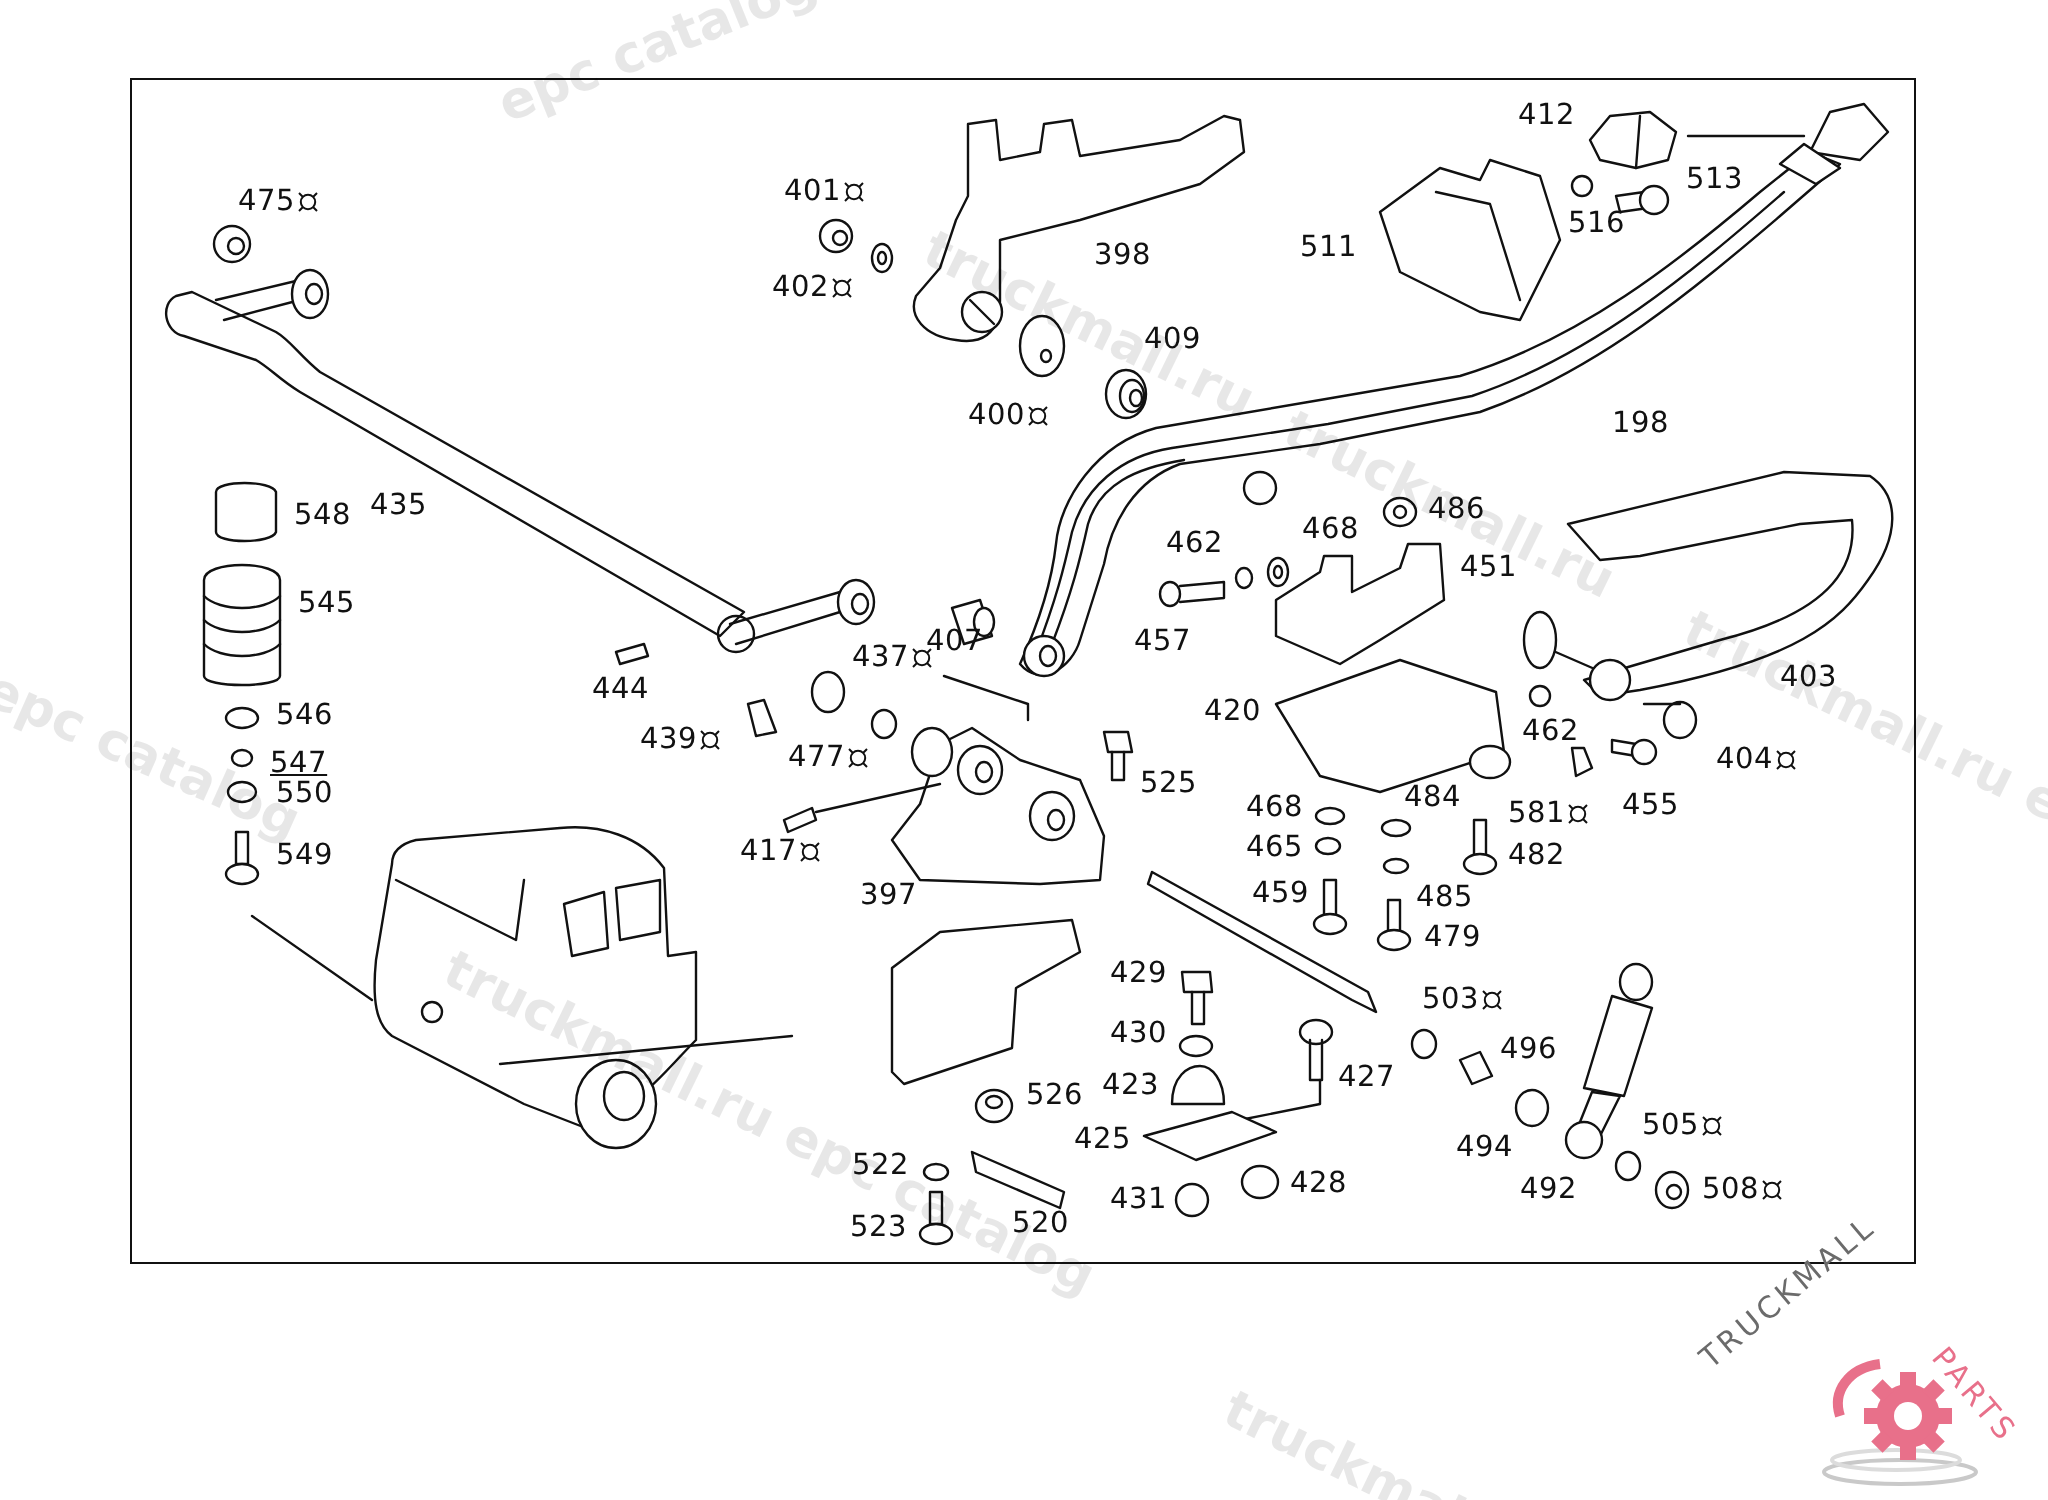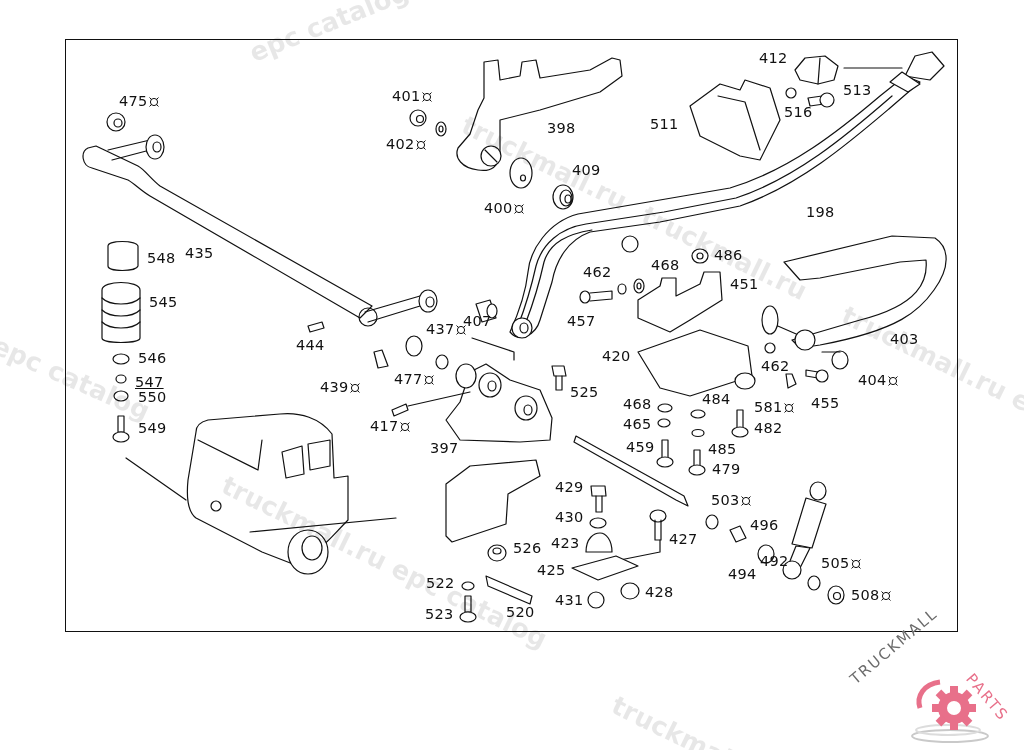--- a/index.html
+++ b/index.html
@@ -322,21 +322,21 @@
     <div class="lbl" style="left: 650px; top: 117px;"><span>511</span></div>
     <div class="lbl" style="left: 806px; top: 205px;"><span>198</span></div>
     <div class="lbl" style="left: 147px; top: 251px;"><span>548</span></div>
     <div class="lbl" style="left: 185px; top: 246px;"><span>435</span></div>
     <div class="lbl" style="left: 149px; top: 295px;"><span>545</span></div>
     <div class="lbl" style="left: 138px; top: 351px;"><span>546</span></div>
     <div class="lbl" style="left: 135px; top: 375px; text-decoration: underline;"><span>547</span></div>
     <div class="lbl" style="left: 138px; top: 390px;"><span>550</span></div>
     <div class="lbl" style="left: 138px; top: 421px;"><span>549</span></div>
     <div class="lbl" style="left: 296px; top: 338px;"><span>444</span></div>
-    <div class="lbl" style="left: 320px; top: 380px;"><span>439</span><svg class="sym" viewBox="0 0 10 10">
+    <div class="lbl" style="left: 320px; top: 363px;"><span>439</span><svg class="sym" viewBox="0 0 10 10">
         <circle cx="5" cy="5" r="3.6" fill="none" stroke="#111" stroke-width="1"></circle>
         <path d="M0.5,0.5 L2.6,2.6 M9.5,0.5 L7.4,2.6 M0.5,9.5 L2.6,7.4 M9.5,9.5 L7.4,7.4" stroke="#111" stroke-width="1"></path>
       </svg></div>
     <div class="lbl" style="left: 463px; top: 281px; margin-top: 33px;"><span>407</span></div>
     <div class="lbl" style="left: 426px; top: 322px;"><span>437</span><svg class="sym" viewBox="0 0 10 10">
         <circle cx="5" cy="5" r="3.6" fill="none" stroke="#111" stroke-width="1"></circle>
         <path d="M0.5,0.5 L2.6,2.6 M9.5,0.5 L7.4,2.6 M0.5,9.5 L2.6,7.4 M9.5,9.5 L7.4,7.4" stroke="#111" stroke-width="1"></path>
       </svg></div>
     <div class="lbl" style="left: 394px; top: 372px;"><span>477</span><svg class="sym" viewBox="0 0 10 10">
         <circle cx="5" cy="5" r="3.6" fill="none" stroke="#111" stroke-width="1"></circle>
@@ -384,21 +384,21 @@
     <div class="lbl" style="left: 513px; top: 541px;"><span>526</span></div>
     <div class="lbl" style="left: 537px; top: 563px;"><span>425</span></div>
     <div class="lbl" style="left: 728px; top: 567px;"><span>494</span></div>
     <div class="lbl" style="left: 821px; top: 556px;"><span>505</span><svg class="sym" viewBox="0 0 10 10">
         <circle cx="5" cy="5" r="3.6" fill="none" stroke="#111" stroke-width="1"></circle>
         <path d="M0.5,0.5 L2.6,2.6 M9.5,0.5 L7.4,2.6 M0.5,9.5 L2.6,7.4 M9.5,9.5 L7.4,7.4" stroke="#111" stroke-width="1"></path>
       </svg></div>
     <div class="lbl" style="left: 426px; top: 576px;"><span>522</span></div>
     <div class="lbl" style="left: 555px; top: 593px;"><span>431</span></div>
     <div class="lbl" style="left: 645px; top: 585px;"><span>428</span></div>
-    <div class="lbl" style="left: 760px; top: 554px;"><span>492</span></div>
+    <div class="lbl" style="left: 760px; top: 588px;"><span>492</span></div>
     <div class="lbl" style="left: 851px; top: 588px;"><span>508</span><svg class="sym" viewBox="0 0 10 10">
         <circle cx="5" cy="5" r="3.6" fill="none" stroke="#111" stroke-width="1"></circle>
         <path d="M0.5,0.5 L2.6,2.6 M9.5,0.5 L7.4,2.6 M0.5,9.5 L2.6,7.4 M9.5,9.5 L7.4,7.4" stroke="#111" stroke-width="1"></path>
       </svg></div>
     <div class="lbl" style="left: 425px; top: 607px;"><span>523</span></div>
     <div class="lbl" style="left: 506px; top: 605px;"><span>520</span></div>
   </div>
 
 <div id="logo">
   <svg width="166" height="94" viewBox="0 0 166 94">

